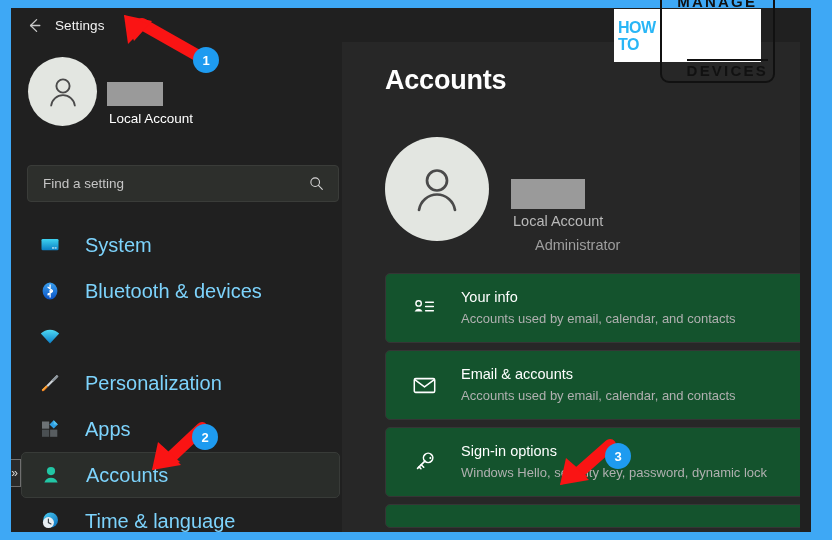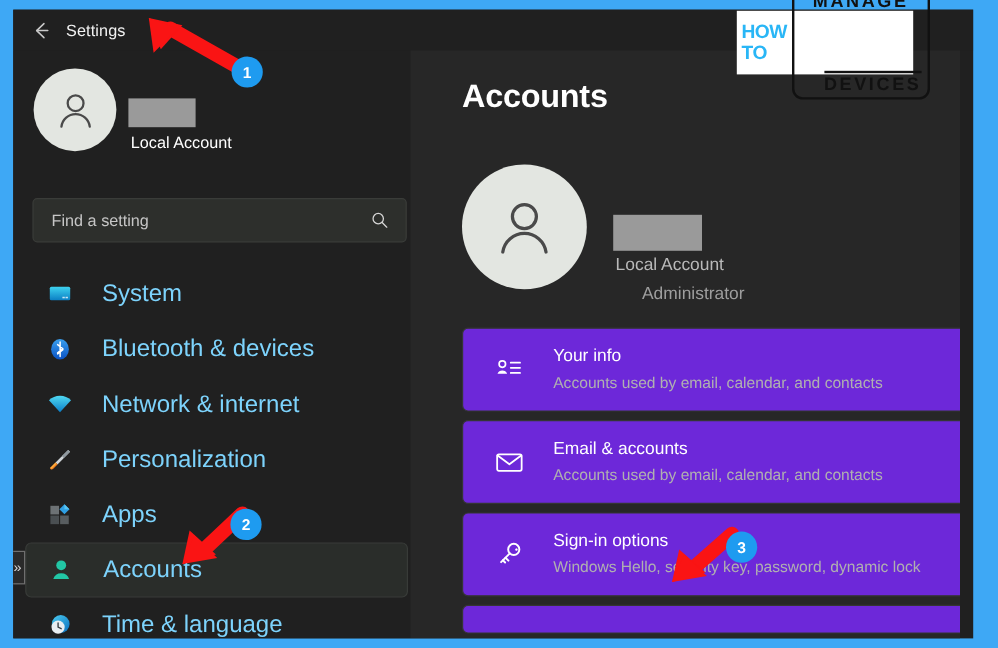--- a/index.html
+++ b/index.html
@@ -262,21 +262,21 @@
   #cards {
     position: absolute;
     left: 43px;
     top: 231px;
     width: 420px;
   }
   .card {
     position: relative;
     width: 420px;
     height: 70px;
-    background: #6d28d9;
+    background: #14532d;
     border: 1px solid #353535;
     border-radius: 5px;
     box-sizing: border-box;
     margin-bottom: 7px;
     display: flex;
     align-items: center;
   }
   .card-icon {
     width: 30px;
     height: 30px;
@@ -470,21 +470,20 @@
             <svg width="22" height="22" viewBox="0 0 22 22">
               <defs>
                   <linearGradient id="gwf" x1="0" y1="0" x2="0" y2="1">
                 <stop offset="0" stop-color="#4fd8f2"></stop>
                     <stop offset="1" stop-color="#0a7ec8"></stop>
               </linearGradient>
                 </defs>
               <path d="M1.8 7.6 A13 13 0 0 1 20.2 7.6 L11 17.6 Z" fill="url(#gwf)"></path>
             </svg>
           </span>
-          <span class="nav-label">Network &amp; internet</span>
         </div>
 
         <div class="nav-item">
 
           <span class="nav-icon">
             <svg width="22" height="22" viewBox="0 0 22 22">
               <path d="M17.8 2.9 L19.4 4.5 L8.9 15 L7.3 13.4 Z" fill="#cfd4d8"></path>
               <path d="M17.8 2.9 L19.4 4.5 L14.2 9.7 L12.6 8.1 Z" fill="#8e979e"></path>
               <path d="M7.3 13.4 L8.9 15 L5.4 18.6 C4.2 19.7 2.6 19.2 2.9 17.7 Z" fill="#f58220"></path>
               <path d="M7.3 13.4 L8.1 14.2 L4.4 18.1 C3.6 18.8 2.9 18.6 2.9 17.7 Z" fill="#fdb040"></path>

